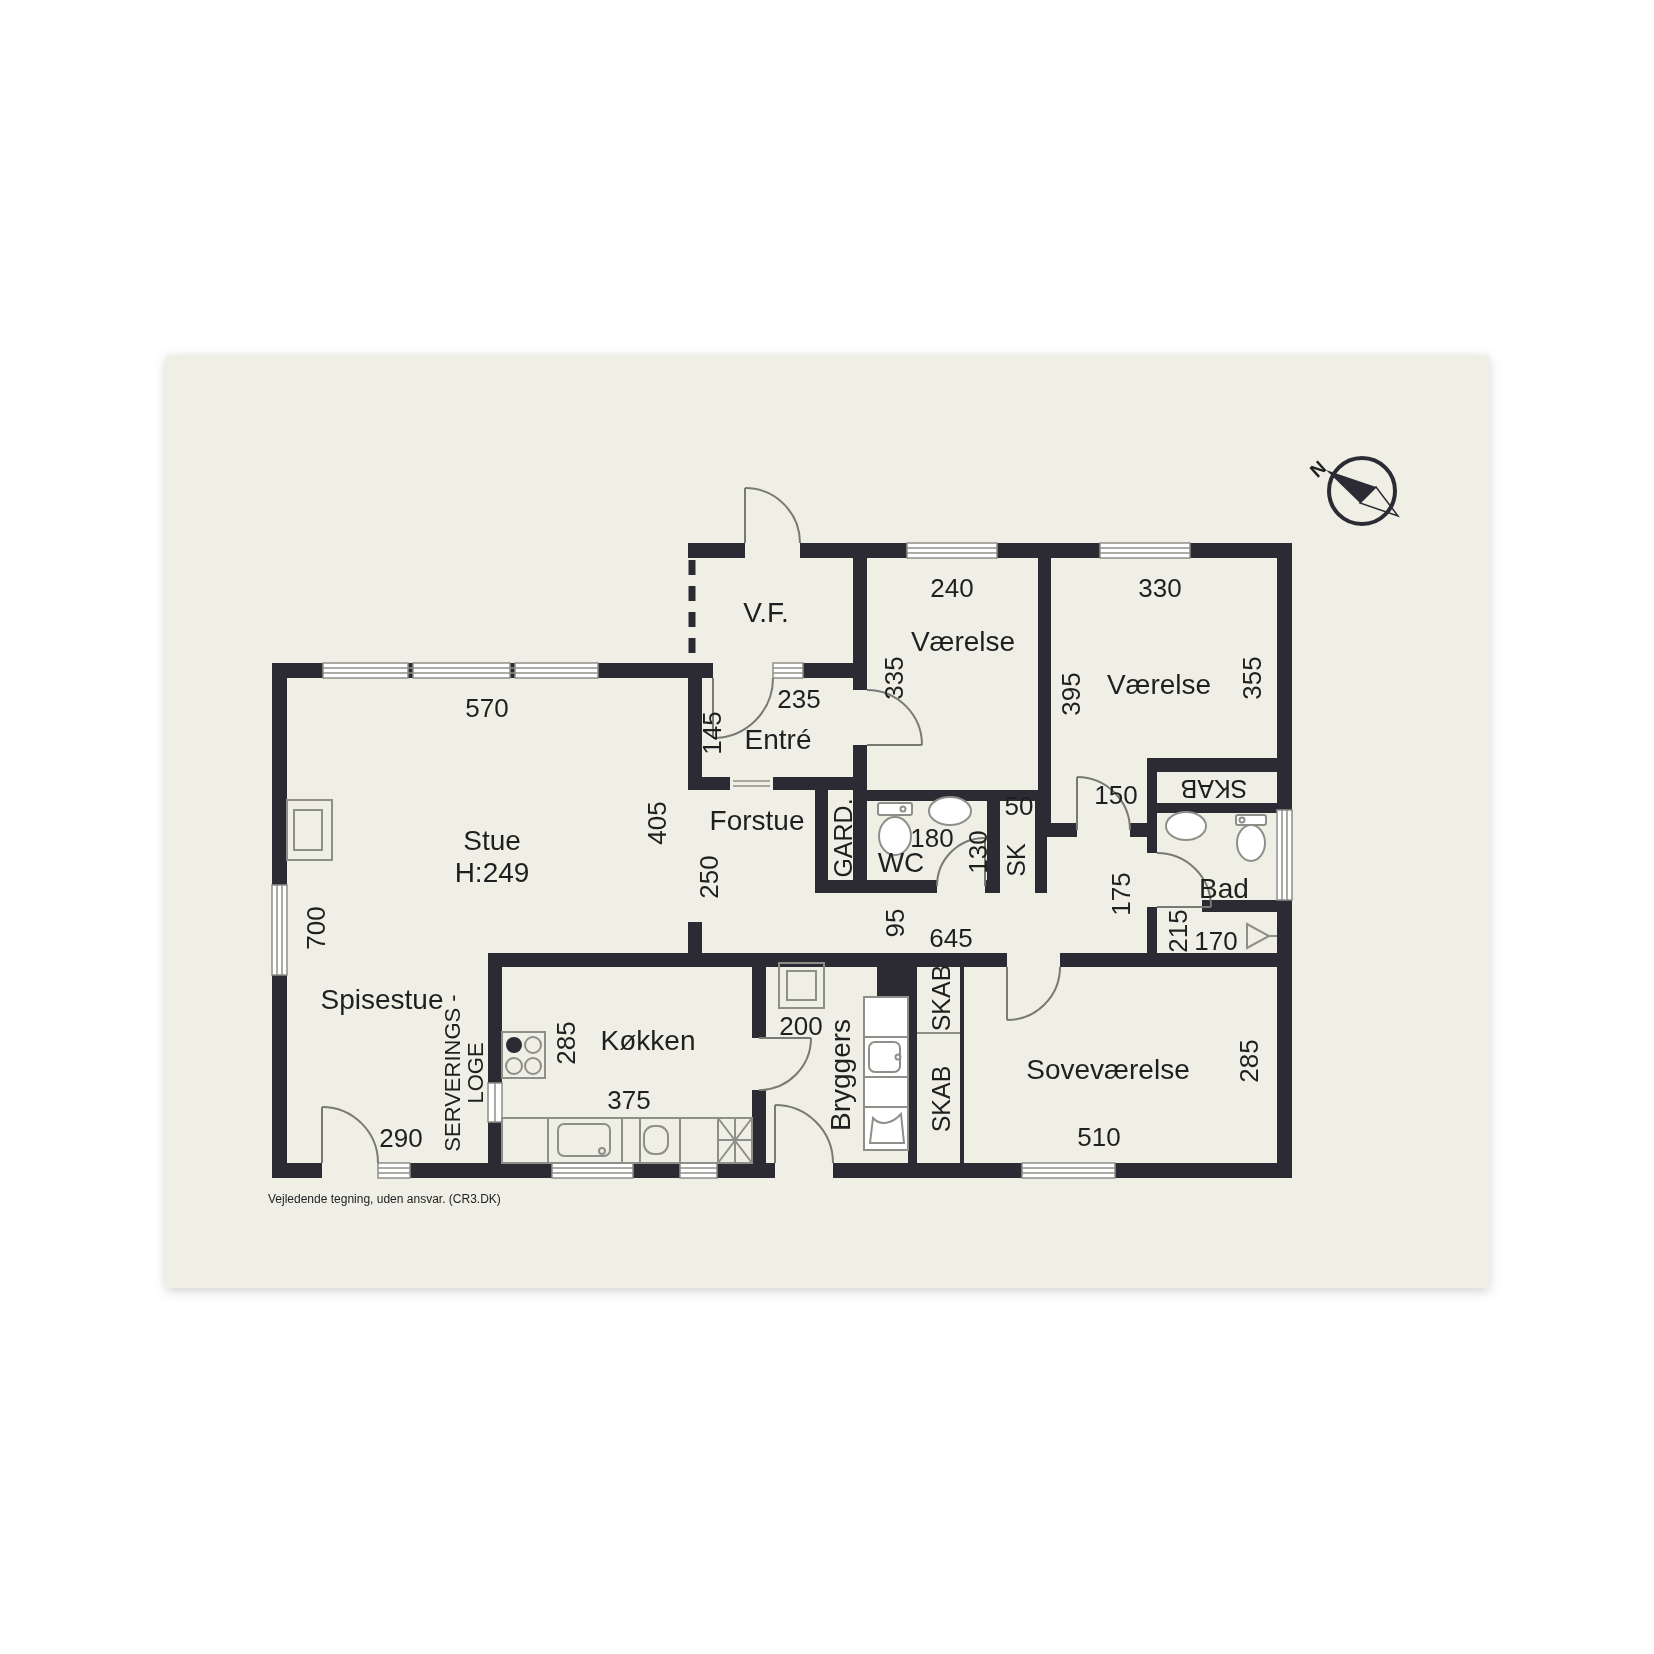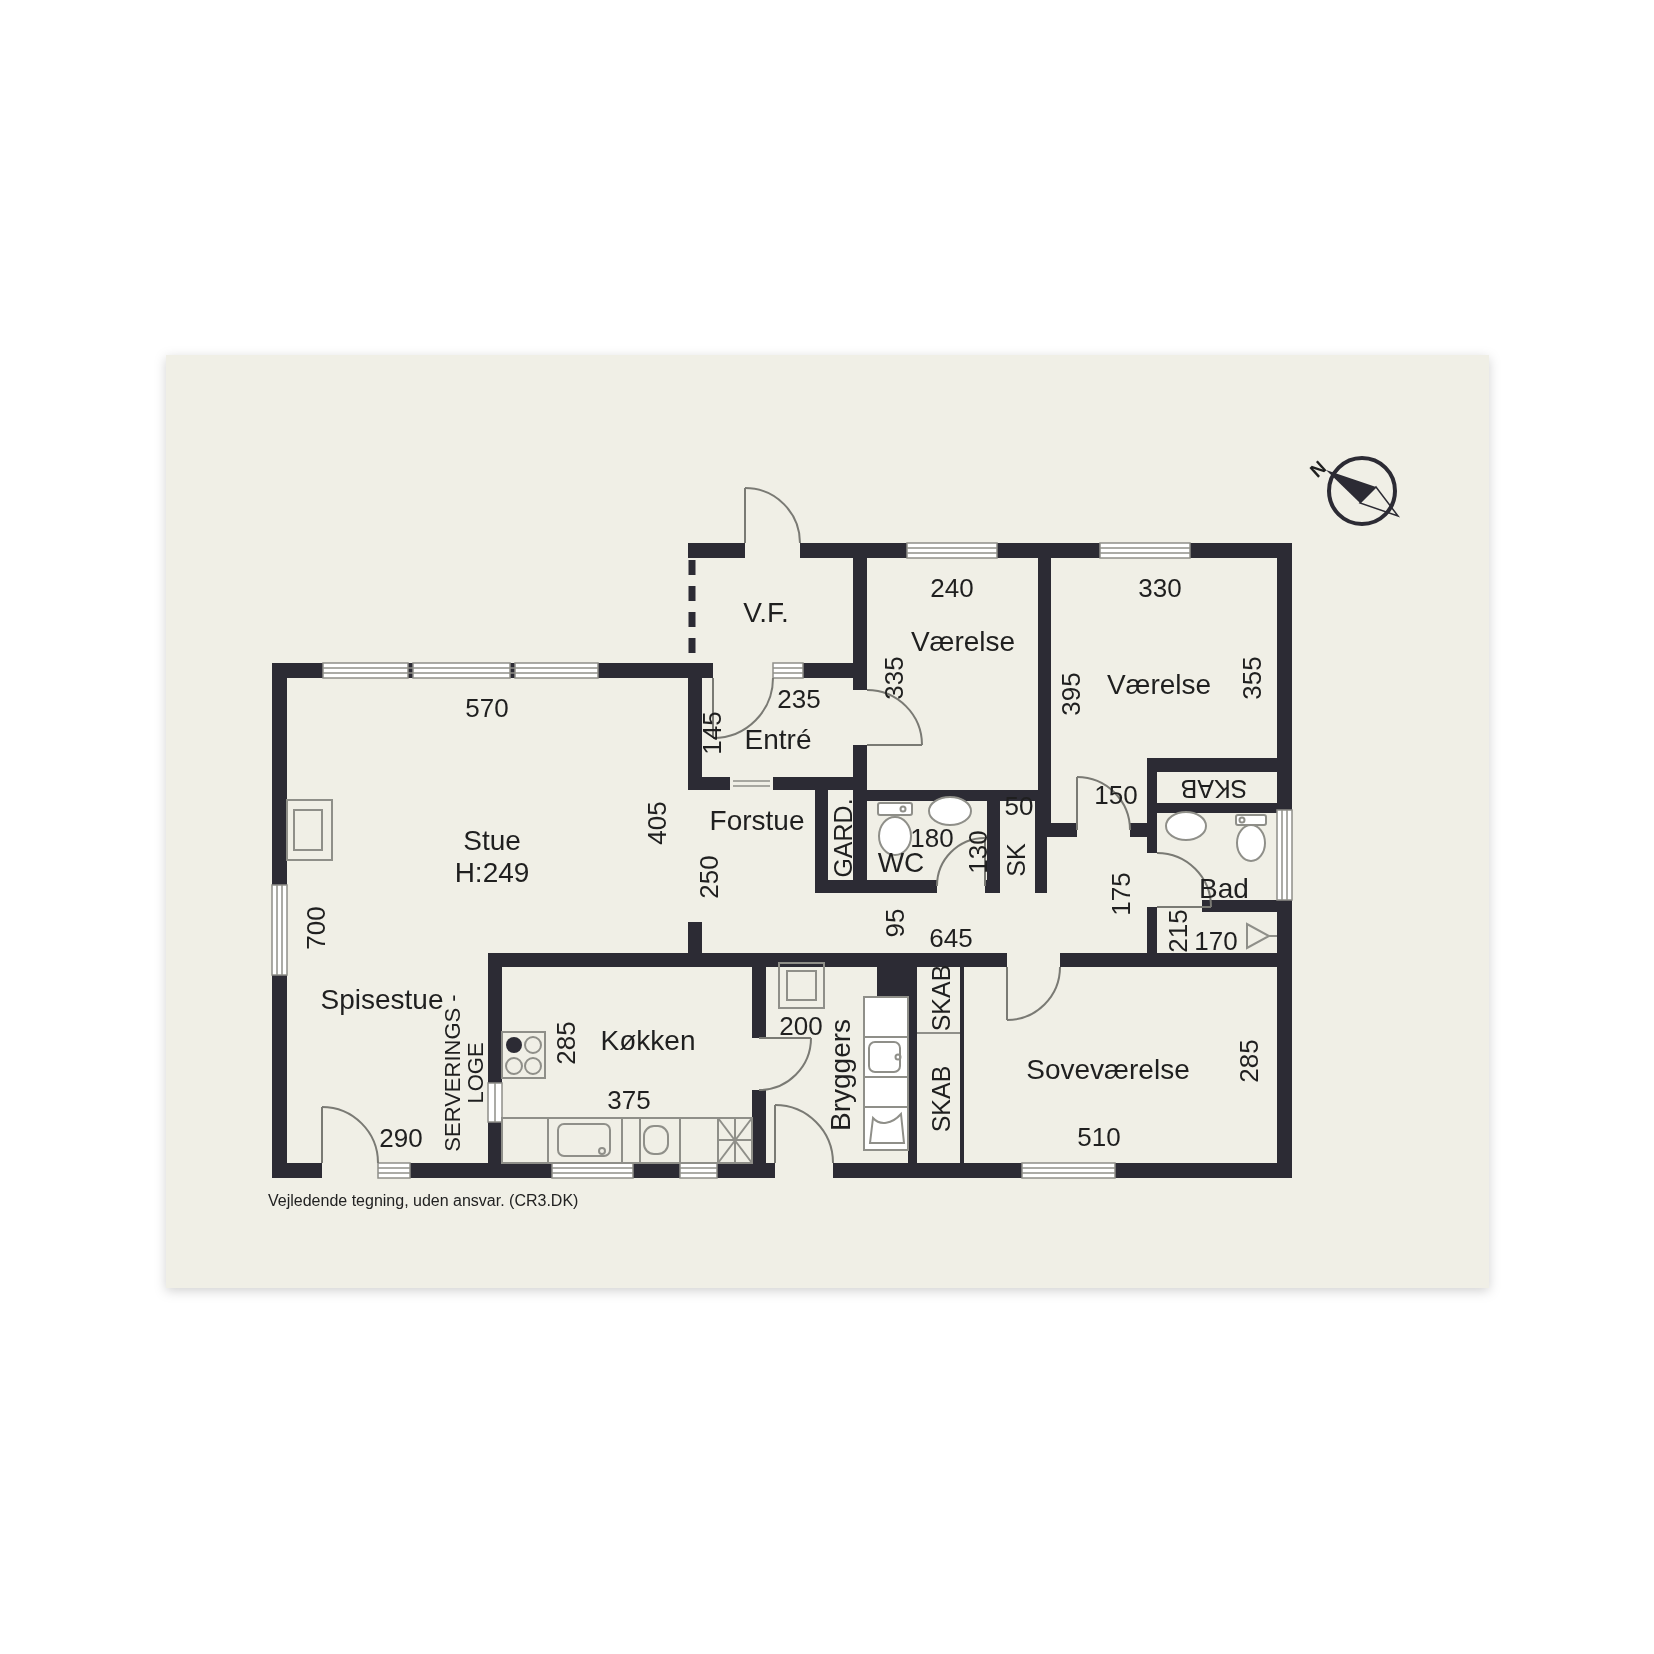--- a/index.html
+++ b/index.html
@@ -12,21 +12,21 @@
   .lbl-closet{font-size:25px;}
   .lbl-small{font-size:22px;}
   .lbl-compass{font-size:19px;font-weight:bold;}
   .wall{fill:#2c2b34;}
   .win{fill:#ffffff;stroke:#8f8f89;stroke-width:1.5;}
   .winline{stroke:#8f8f89;stroke-width:1.5;fill:none;}
   .door{stroke:#7a7a74;stroke-width:2;fill:none;}
   .fx{stroke:#8f8f89;stroke-width:2;fill:none;}
   .fxw{stroke:#8f8f89;stroke-width:2;fill:#ffffff;}
   .dash{stroke:#2c2b34;stroke-width:7;stroke-dasharray:15 11;fill:none;}
-  #disclaimer{position:absolute;left:268px;top:1192px;font-size:16px;color:#222222;}
+  #disclaimer{position:absolute;left:268px;top:1192px;font-size:12px;color:#222222;}
 </style>
 </head>
 <body>
 <div id="stage">
 
 <svg width="1654" height="1654" viewBox="0 0 1654 1654">
   <defs>
     <filter id="ds" x="-5%" y="-5%" width="110%" height="110%">
       <feDropShadow dx="0" dy="3" stdDeviation="6" flood-color="#000000" flood-opacity="0.18"></feDropShadow>
     </filter>

